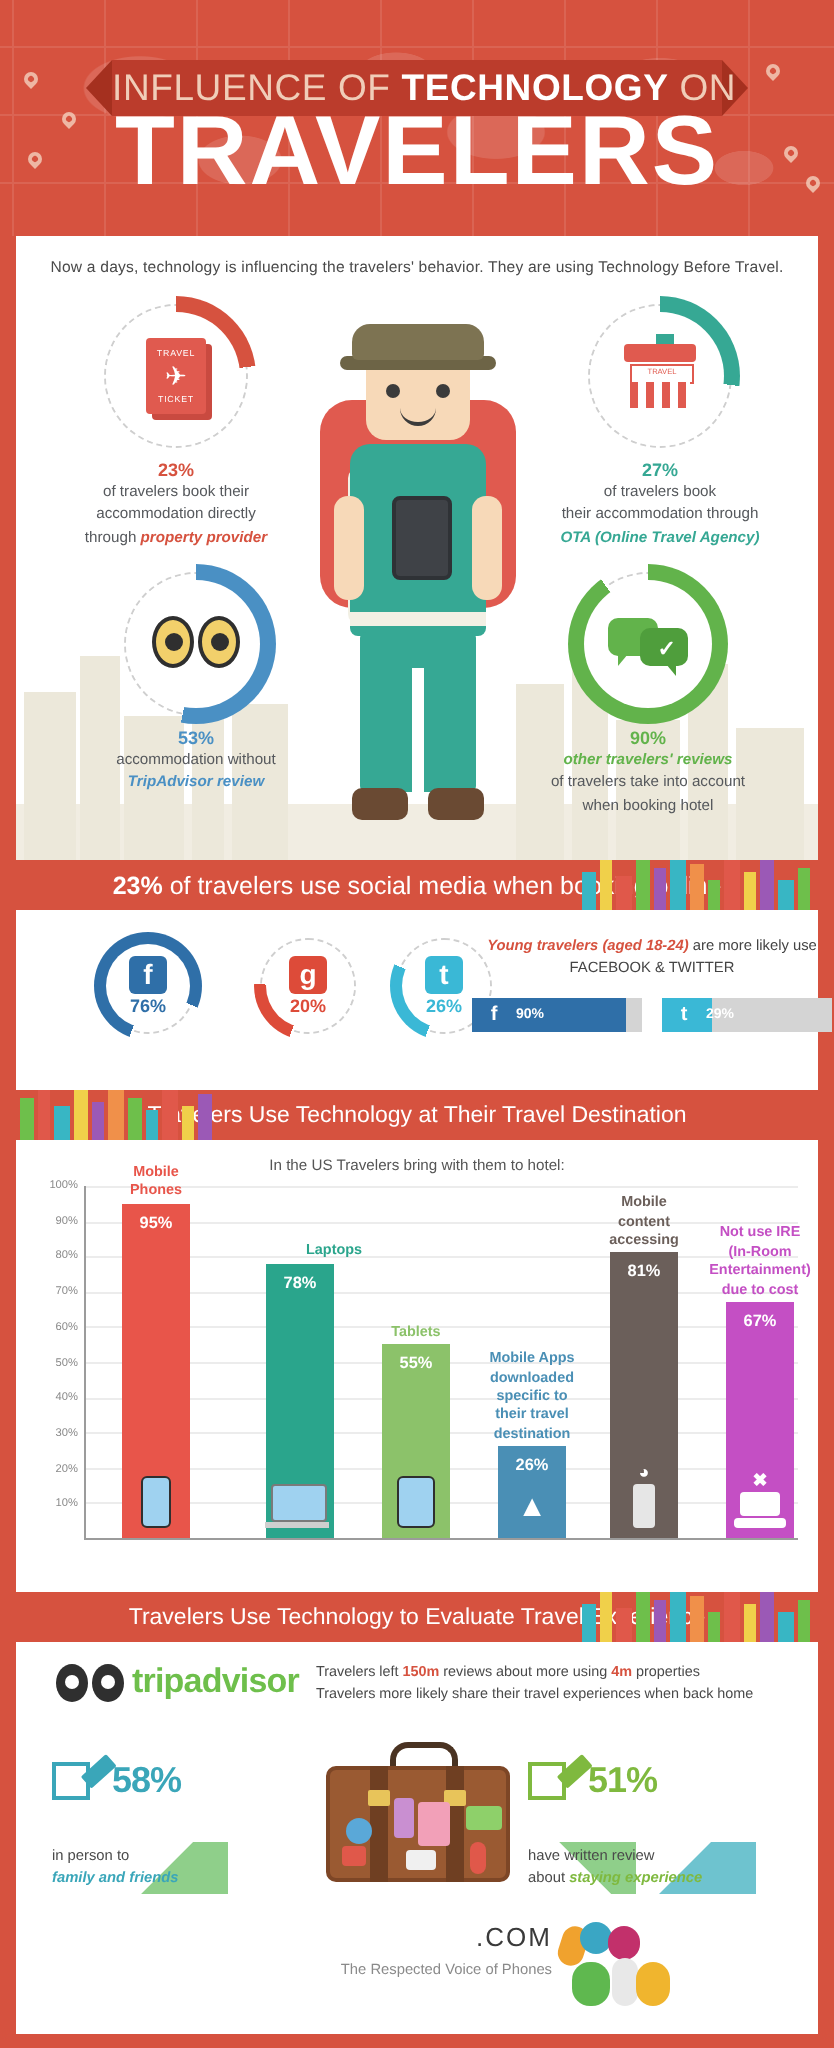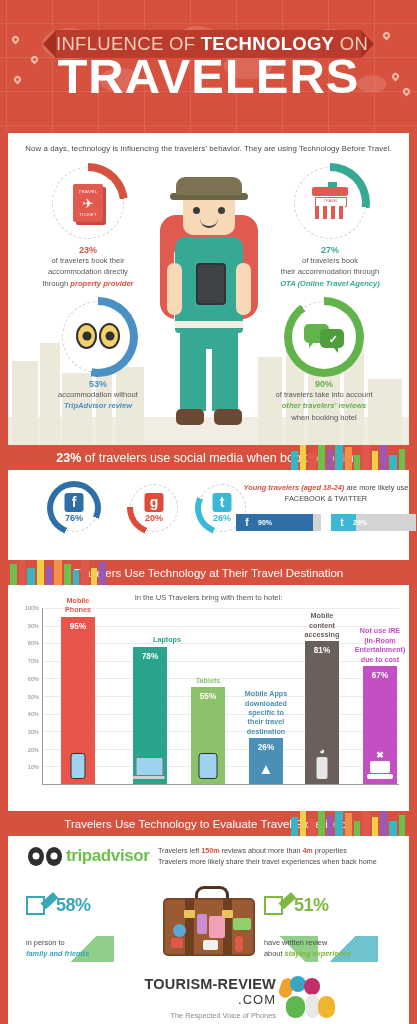--- a/index.html
+++ b/index.html
@@ -1,20 +1,20 @@
 <!DOCTYPE html>
 <html><head>
 <meta charset="utf-8">
 <style>
   html,body{margin:0;padding:0;background:#d64c3c;}
   body{width:417px;height:1024px;overflow:hidden;font-family:"Liberation Sans",sans-serif;}
   .page{position:relative;width:417px;height:1024px;background:#d6523f;overflow:hidden;}
 
   
-  .header{position:relative;height:133px;background:#d6523f;overflow:hidden;}
+  .header{position:relative;height:118px;background:#d6523f;overflow:hidden;}
   .worldmap{position:absolute;inset:0;opacity:.13;
     background:
       radial-gradient(ellipse 46px 26px at 70px 44px,#fff 60%,transparent 62%),
       radial-gradient(ellipse 34px 20px at 120px 80px,#fff 60%,transparent 62%),
       radial-gradient(ellipse 30px 16px at 198px 36px,#fff 60%,transparent 62%),
       radial-gradient(ellipse 40px 22px at 248px 66px,#fff 60%,transparent 62%),
       radial-gradient(ellipse 36px 18px at 330px 40px,#fff 60%,transparent 62%),
       radial-gradient(ellipse 24px 14px at 372px 84px,#fff 60%,transparent 62%);}
   .circuit{position:absolute;inset:0;opacity:.10;
     background-image:
@@ -328,22 +328,22 @@
             <div class="hole"></div>
           <div class="inner">
             <div class="chat">
                 <div class="b1"></div>
                 <div class="b2"></div>
                 <div class="ck">✓</div>
               </div>
           </div>
         </div>
         <div class="pct" style="color:#62b34b">90%</div>
+        <div class="sline"><i style="color:#62b34b">other travelers' reviews</i></div>
         <div class="sline">of travelers take into account</div>
-        <div class="sline"><i style="color:#62b34b">other travelers' reviews</i></div>
         <div class="sline">when booking hotel</div>
       </div>
     </div>
   </div>
 
   <div class="band">
     <div class="cityR"></div>
     <span><b>23%</b><span> of travelers use social media when booking online</span></span>
   </div>
 
@@ -524,21 +524,21 @@
   <div class="card">
     <div class="taw">
       <div class="talogo">
         <div class="taowl">
             <div class="e l"></div>
             <div class="e r"></div>
           </div>
         <div class="tatext"><span>trip</span><span>advisor</span></div>
       </div>
       <div class="talines">
-        <div><span>Travelers left </span><b>150m</b><span> reviews about more than </span><b>4m</b><span> properties</span></div>
+        <div><span>Travelers left </span><b>150m</b><span> reviews about more using </span><b>4m</b><span> properties</span></div>
         <div>Travelers more likely share their travel experiences when back home</div>
       </div>
     </div>
 
     <div class="evalrow">
       <div class="mount"></div>
 
       <div class="ev" style="left:18px;color:#3aa6b9;">
         <div class="hd">
           <div class="pen">
@@ -579,21 +579,20 @@
         </div>
         <div class="sub" style="color:#4a4a4a">
           <div>have written review</div>
           <div><span>about </span><i style="color:#7fb93f">staying experience</i></div>
         </div>
       </div>
     </div>
 
     <div class="flogo">
       <div class="fl-txt">
-        <div class="fl-1">TOURISM-REVIEW</div>
         <div class="fl-2">.COM</div>
         <div class="fl-3">The Respected Voice of Phones</div>
       </div>
       <div class="fl-marks">
         <div class="fm" style="left:0;top:0;width:13px;height:20px;background:#f0a22e;transform:rotate(18deg);"></div>
         <div class="fm" style="left:10px;top:-2px;width:16px;height:16px;background:#3aa6c4;"></div>
         <div class="fm" style="left:24px;top:0;width:16px;height:17px;background:#c2306b;"></div>
         <div class="fm" style="left:6px;top:18px;width:19px;height:22px;background:#5fb84f;"></div>
         <div class="fm" style="left:26px;top:16px;width:13px;height:24px;background:#e8e8e8;"></div>
         <div class="fm" style="left:38px;top:18px;width:17px;height:22px;background:#f0b52e;"></div>

